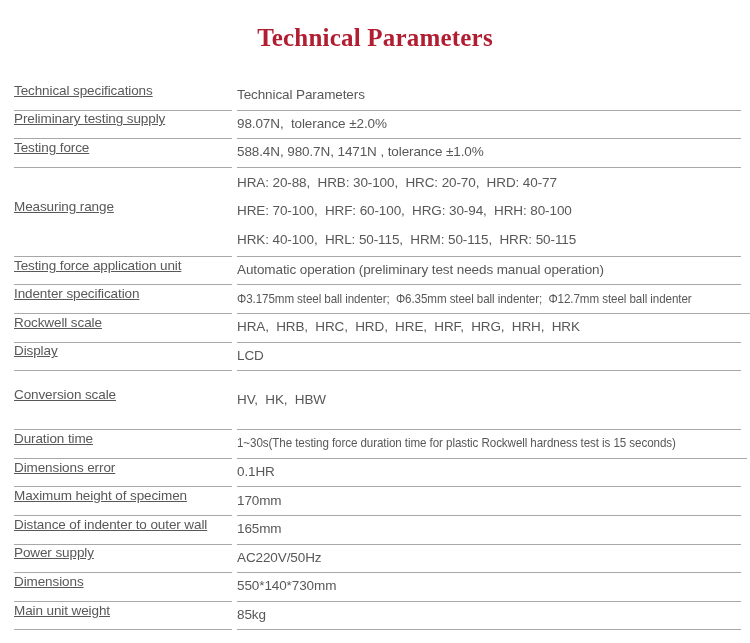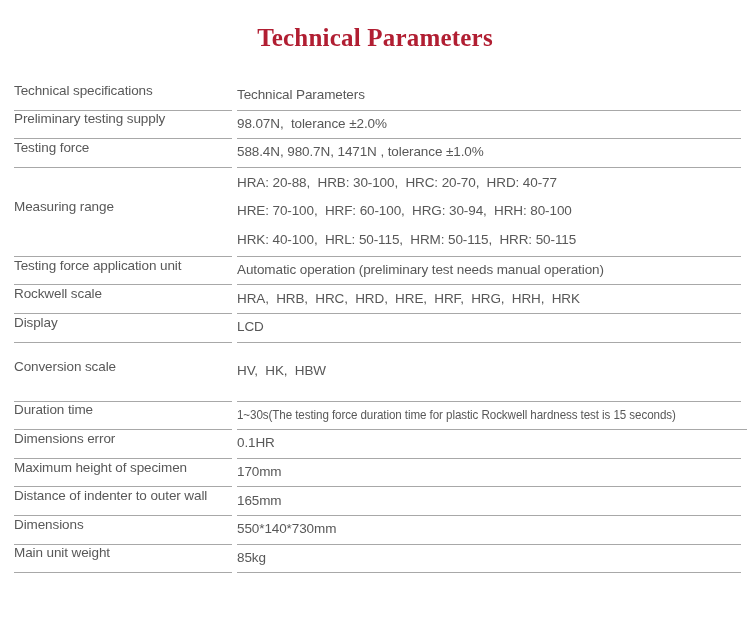--- a/index.html
+++ b/index.html
@@ -21,20 +21,21 @@
   .row { display:flex; }
   .cell {
     border-bottom:1px solid #a8a8a8;
     font-size:13.5px; letter-spacing:-0.1px;
   }
   .label-cell {
     width:218px; flex:0 0 218px;
     display:flex; align-items:center;
     white-space:nowrap; overflow:visible;
     padding-bottom:11px;
+    text-decoration:underline;
   }
   .colgap { width:5px; flex:0 0 5px; }
   .value-cell {
     flex:1 1 auto;
     display:flex; flex-direction:column; justify-content:center;
     white-space:pre; overflow:visible;
     padding-bottom:2px;
   }
   .lines-1 { height:28.6px; }
   .lines-2 { height:59px; }
@@ -70,20 +71,25 @@
     <div class="row lines-3">
       <div class="cell label-cell">Measuring range</div>
       <div class="colgap"></div>
       <div class="cell value-cell"><div class="value-line">HRA: 20-88,  HRB: 30-100,  HRC: 20-70,  HRD: 40-77</div><div class="value-line">HRE: 70-100,  HRF: 60-100,  HRG: 30-94,  HRH: 80-100</div><div class="value-line">HRK: 40-100,  HRL: 50-115,  HRM: 50-115,  HRR: 50-115</div></div>
     </div>
     <div class="row lines-1">
       <div class="cell label-cell">Testing force application unit</div>
       <div class="colgap"></div>
       <div class="cell value-cell"><div class="value-line">Automatic operation (preliminary test needs manual operation)</div></div>
     </div>
+    <div class="row lines-1 condensed">
+      <div class="cell label-cell">Indenter specification</div>
+      <div class="colgap"></div>
+      <div class="cell value-cell"><div class="value-line">Φ3.175mm steel ball indenter;  Φ6.35mm steel ball indenter;  Φ12.7mm steel ball indenter</div></div>
+    </div>
     <div class="row lines-1">
       <div class="cell label-cell">Rockwell scale</div>
       <div class="colgap"></div>
       <div class="cell value-cell"><div class="value-line">HRA,  HRB,  HRC,  HRD,  HRE,  HRF,  HRG,  HRH,  HRK</div></div>
     </div>
     <div class="row lines-1">
       <div class="cell label-cell">Display</div>
       <div class="colgap"></div>
       <div class="cell value-cell"><div class="value-line">LCD</div></div>
     </div>
@@ -106,20 +112,25 @@
       <div class="cell label-cell">Maximum height of specimen</div>
       <div class="colgap"></div>
       <div class="cell value-cell"><div class="value-line">170mm</div></div>
     </div>
     <div class="row lines-1">
       <div class="cell label-cell">Distance of indenter to outer wall</div>
       <div class="colgap"></div>
       <div class="cell value-cell"><div class="value-line">165mm</div></div>
     </div>
     <div class="row lines-1">
+      <div class="cell label-cell">Power supply</div>
+      <div class="colgap"></div>
+      <div class="cell value-cell"><div class="value-line">AC220V/50Hz</div></div>
+    </div>
+    <div class="row lines-1">
       <div class="cell label-cell">Dimensions</div>
       <div class="colgap"></div>
       <div class="cell value-cell"><div class="value-line">550*140*730mm</div></div>
     </div>
     <div class="row lines-1">
       <div class="cell label-cell">Main unit weight</div>
       <div class="colgap"></div>
       <div class="cell value-cell"><div class="value-line">85kg</div></div>
     </div>
   </div>

